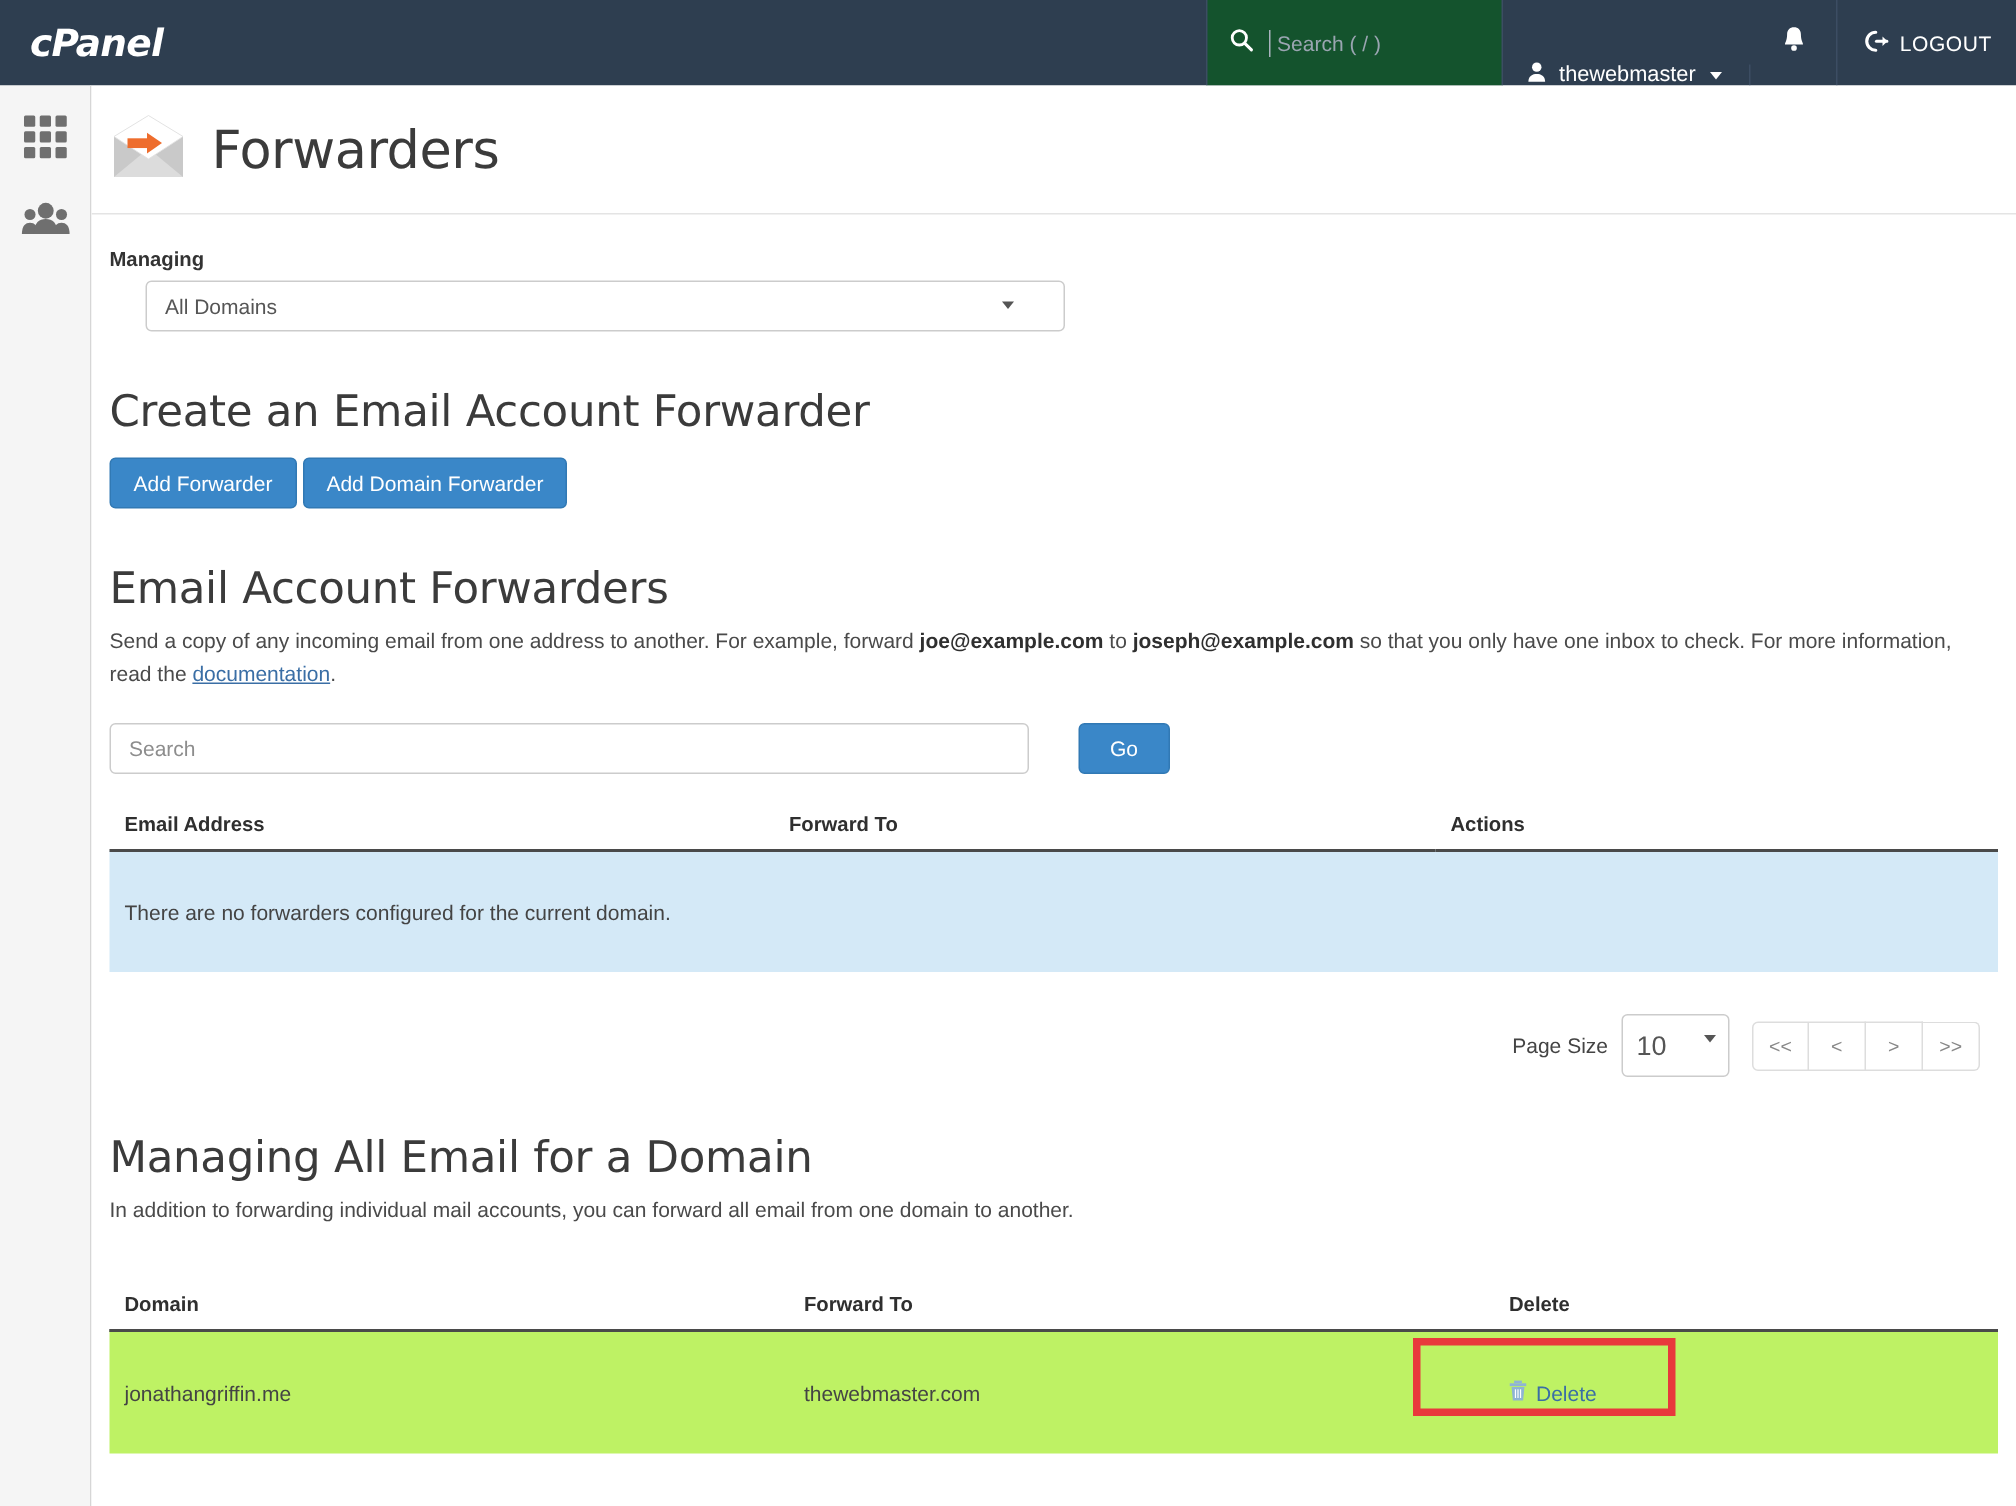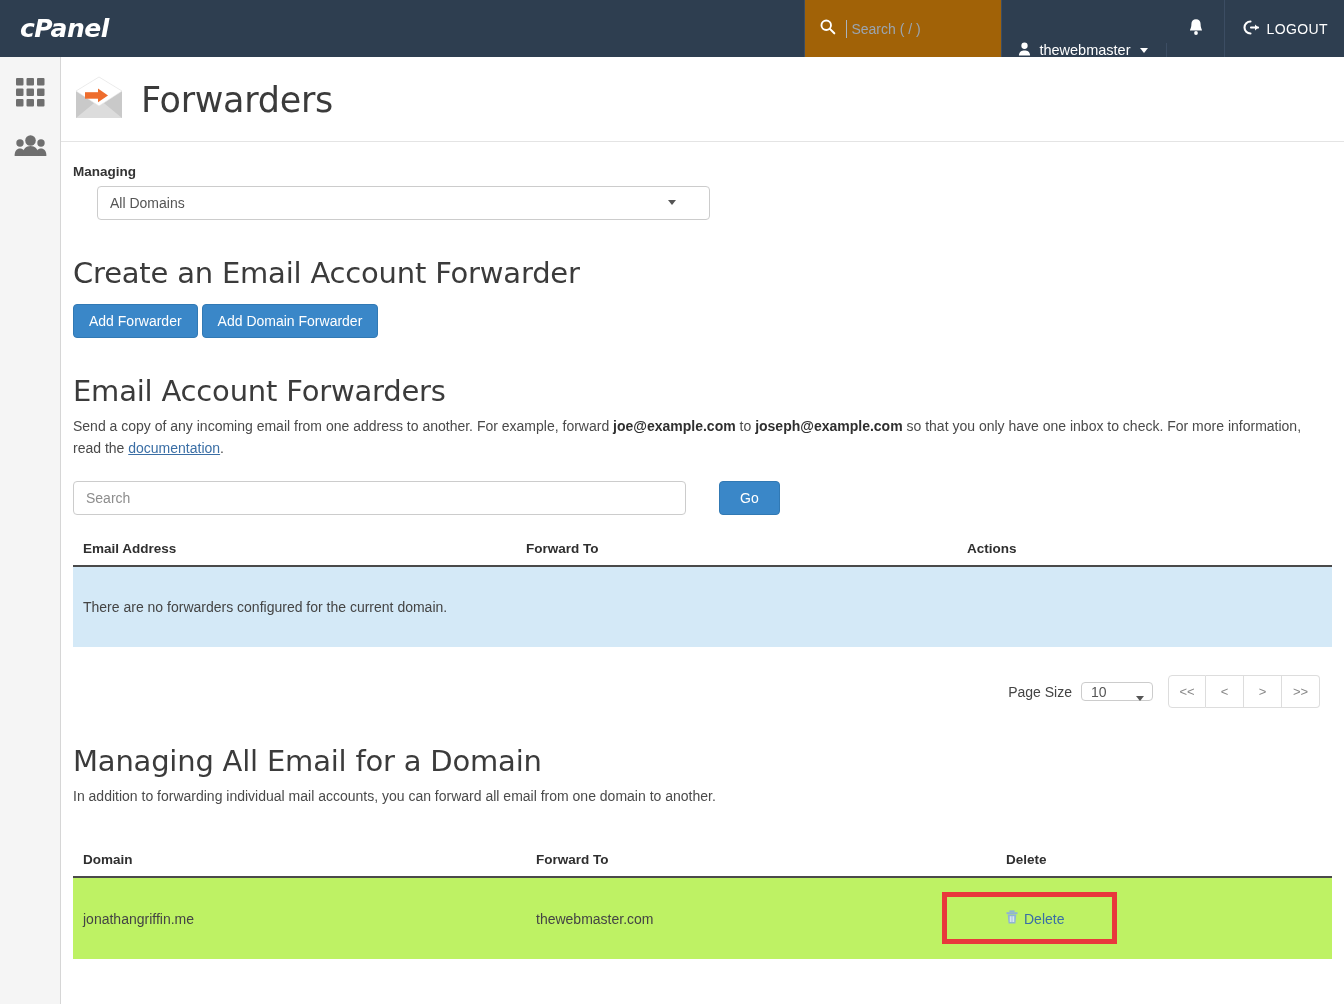--- a/index.html
+++ b/index.html
@@ -23,21 +23,21 @@
     width: 160px; display: flex; align-items: center;
     padding-left: 20px;
   }
   .brand-logo {
     font-family: "DejaVu Sans", sans-serif;
     font-size: 25px; font-weight: bold; font-style: italic;
     color: #ffffff; letter-spacing: -0.5px;
   }
   .nav-spacer { flex: 1; }
   .nav-search {
-    width: 198px; background: #a16207;
+    width: 198px; background: #14532d;
     display: flex; align-items: center; gap: 10px;
     padding: 0 14px;
     border-left: 1px solid #3c4d63;
     border-right: 1px solid #3c4d63;
   }
   .nav-search svg { flex: 0 0 auto; }
   .search-box {
     background: transparent; border: none; outline: none;
     color: #cfd6de; font-size: 14px;
     font-family: "Liberation Sans", sans-serif;
@@ -180,23 +180,23 @@
   }
   .row-data td { background: #bef264; }
 
   .pager {
     display: flex; align-items: center; justify-content: flex-end;
     gap: 9px; margin-top: 28px; padding-right: 12px;
   }
   .pager-label { font-size: 14px; color: #444; }
   .pagesize-wrap { position: relative; }
   .pagesize {
-    width: 72px; height: 19px;
+    width: 72px; height: 42px;
     border: 1px solid #ccc; border-radius: 4px;
-    background: #fff; color: #555; font-size: 14px;
+    background: #fff; color: #555; font-size: 18px;
     padding: 0 9px; appearance: none; -webkit-appearance: none;
     font-family: "Liberation Sans", sans-serif; outline: none;
   }
   .pagesize-arrow {
     position: absolute; right: 9px; top: 14px;
     width: 0; height: 0;
     border-left: 4px solid transparent;
     border-right: 4px solid transparent;
     border-top: 5px solid #555; pointer-events: none;
   }

